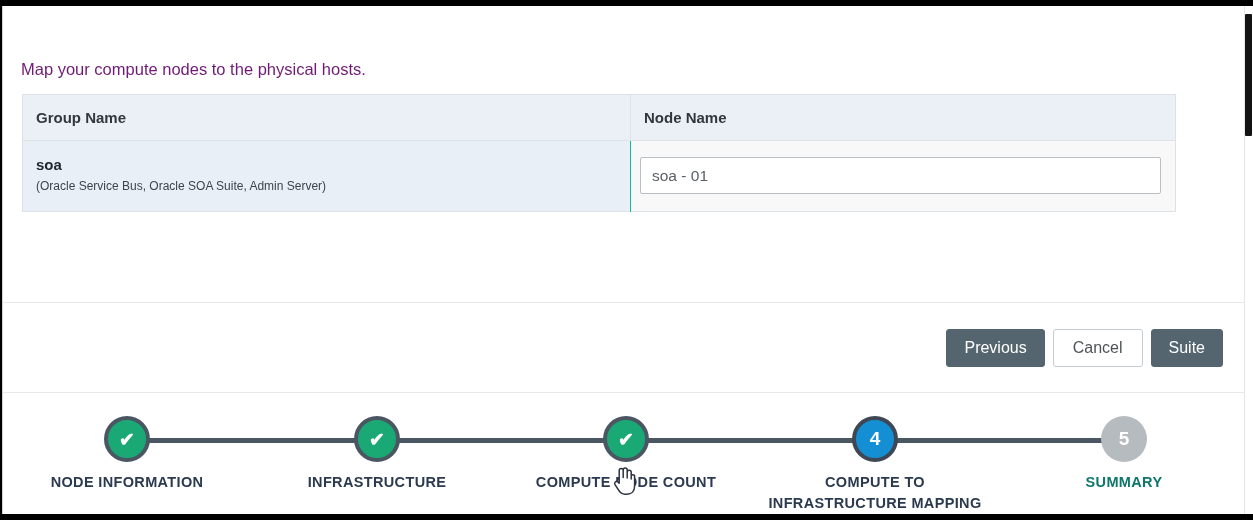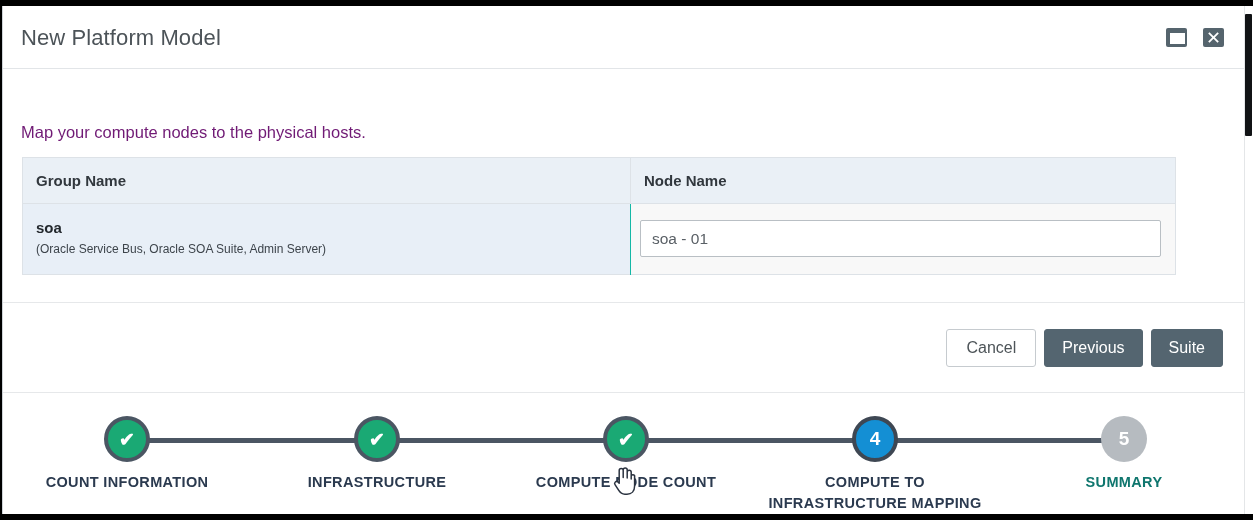--- a/index.html
+++ b/index.html
@@ -288,31 +288,20 @@
     pointer-events: none;
   }
 </style>
 </head>
 <body>
 
 <div id="screen">
 
   <div id="dialog">
 
-    <div class="titlebar">
-      <div class="title-text">New Platform Model</div>
-      <div class="win-btns">
-        <div class="win-btn restore"></div>
-        <div class="win-btn close">
-          <svg width="15" height="15" viewBox="0 0 15 15" aria-hidden="true">
-            <path d="M3.5 2.2 L7.5 6.2 L11.5 2.2 L12.8 3.5 L8.8 7.5 L12.8 11.5 L11.5 12.8 L7.5 8.8 L3.5 12.8 L2.2 11.5 L6.2 7.5 L2.2 3.5 Z" fill="#ffffff"></path>
-          </svg>
-        </div>
-      </div>
-    </div>
 
     <div class="dialog-body">
       <div class="instruction">Map your compute nodes to the physical hosts.</div>
 
       <table class="map-table">
         <thead>
           <tr>
             <th class="col-group">Group Name</th>
             <th class="col-node">Node Name</th>
           </tr>
@@ -326,34 +315,34 @@
             <td class="cell-node">
               <input class="node-input" type="text" value="soa - 01" style="">
             </td>
           </tr>
         </tbody>
       </table>
     </div>
 
     <div class="btn-bar">
       <div class="btn-row">
+        <button class="btn btn-primary">Previous</button>
         <button class="btn btn-cancel">Cancel</button>
-        <button class="btn btn-primary">Previous</button>
         <button class="btn btn-primary">Suite</button>
       </div>
     </div>
 
     <div class="stepper">
       <div class="track"></div>
 
       <div class="step" style="left:124px;">
         <div class="bubble done">
           <span>✔</span>
         </div>
-        <div class="step-label">COUNT INFORMATION</div>
+        <div class="step-label">NODE INFORMATION</div>
       </div>
 
       <div class="step" style="left:374px;">
         <div class="bubble done">
           <span>✔</span>
         </div>
         <div class="step-label">INFRASTRUCTURE</div>
       </div>
 
       <div class="step" style="left:623px;">

